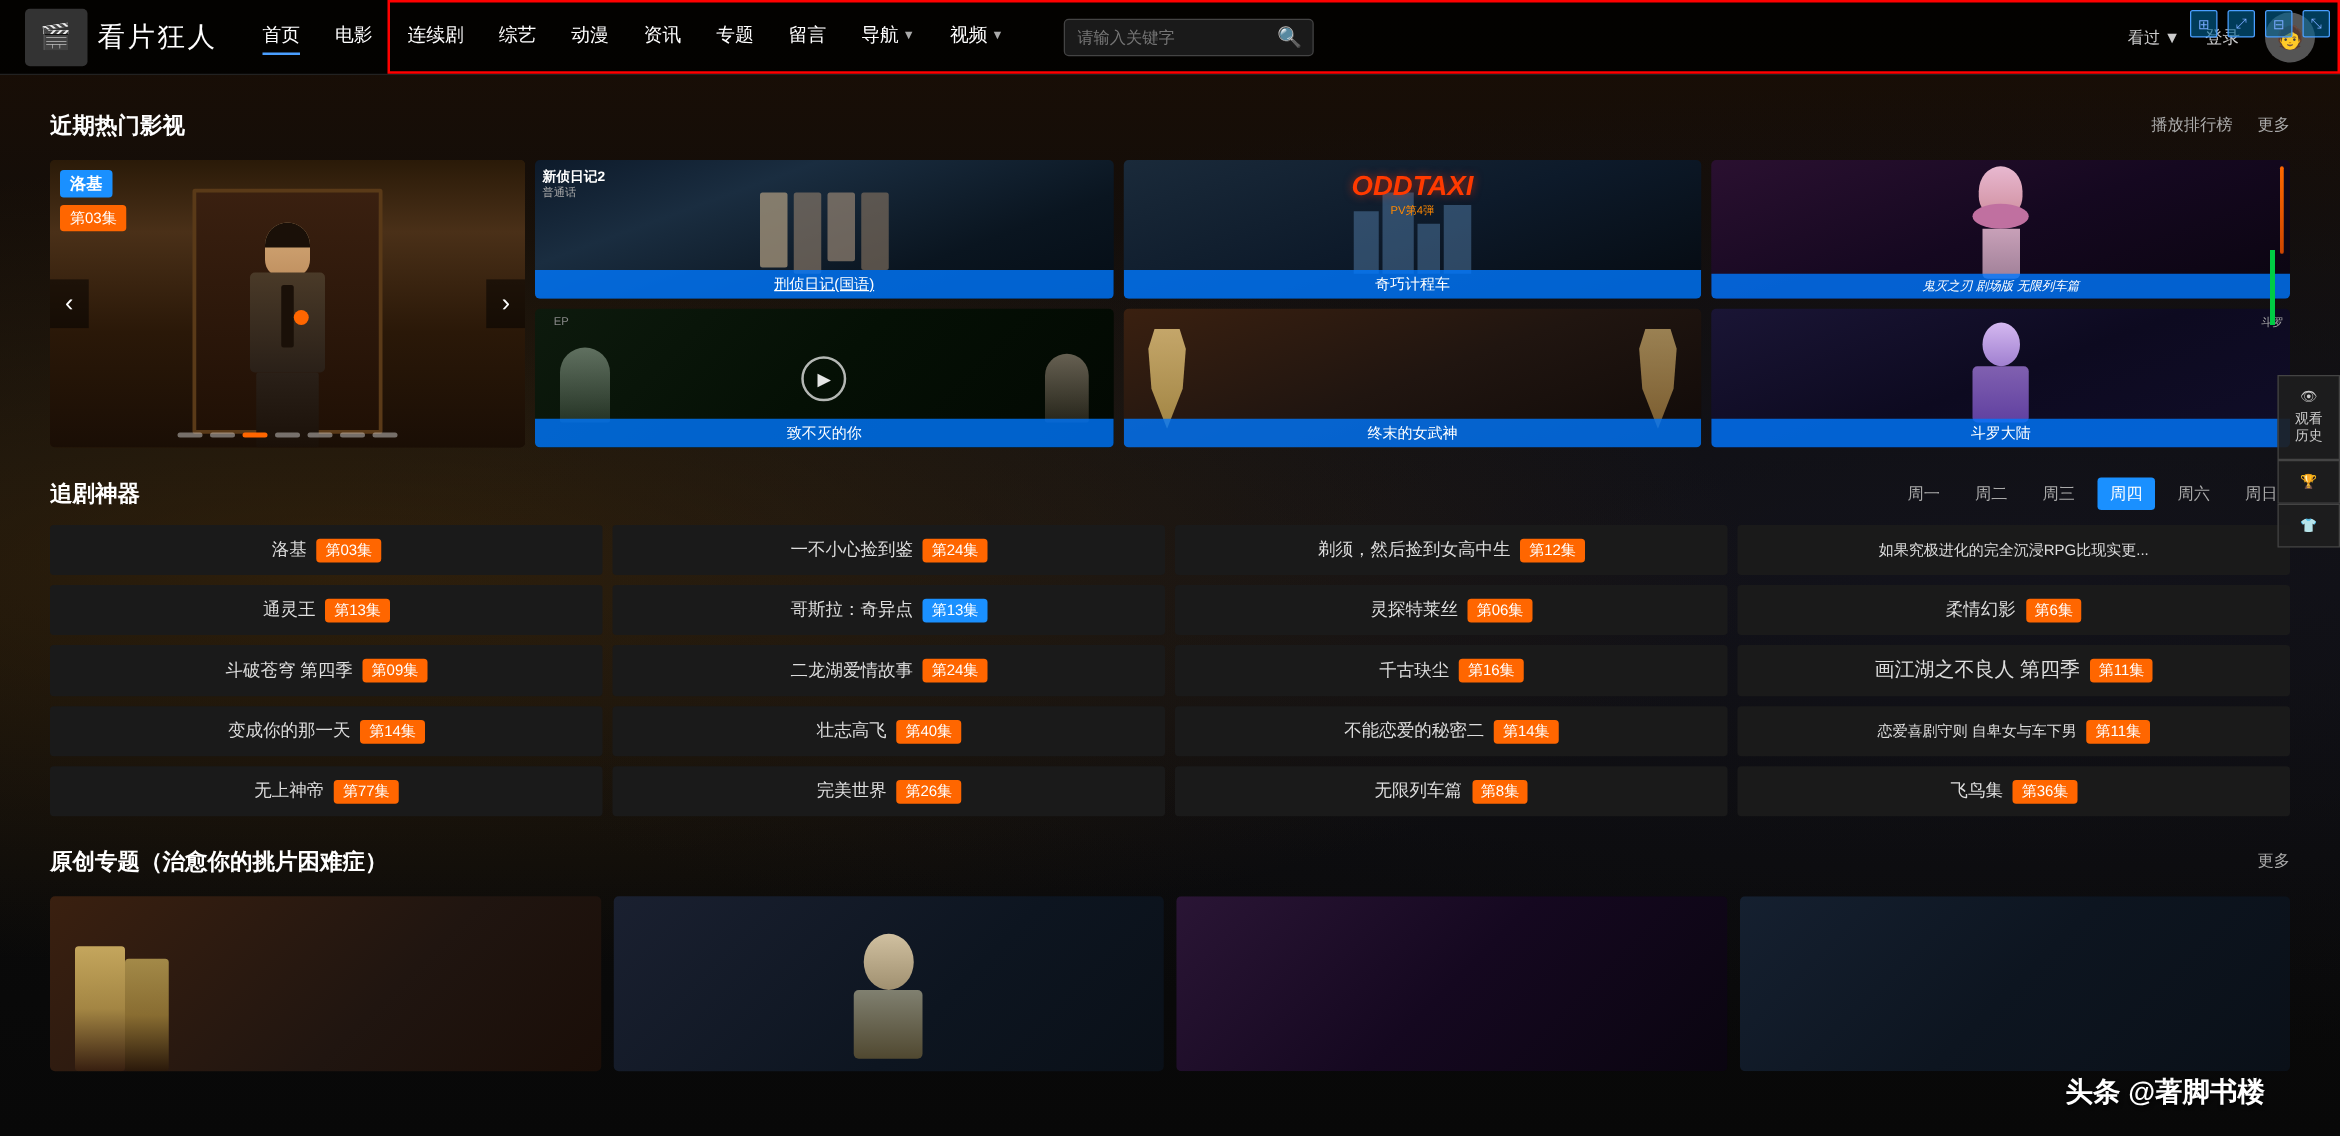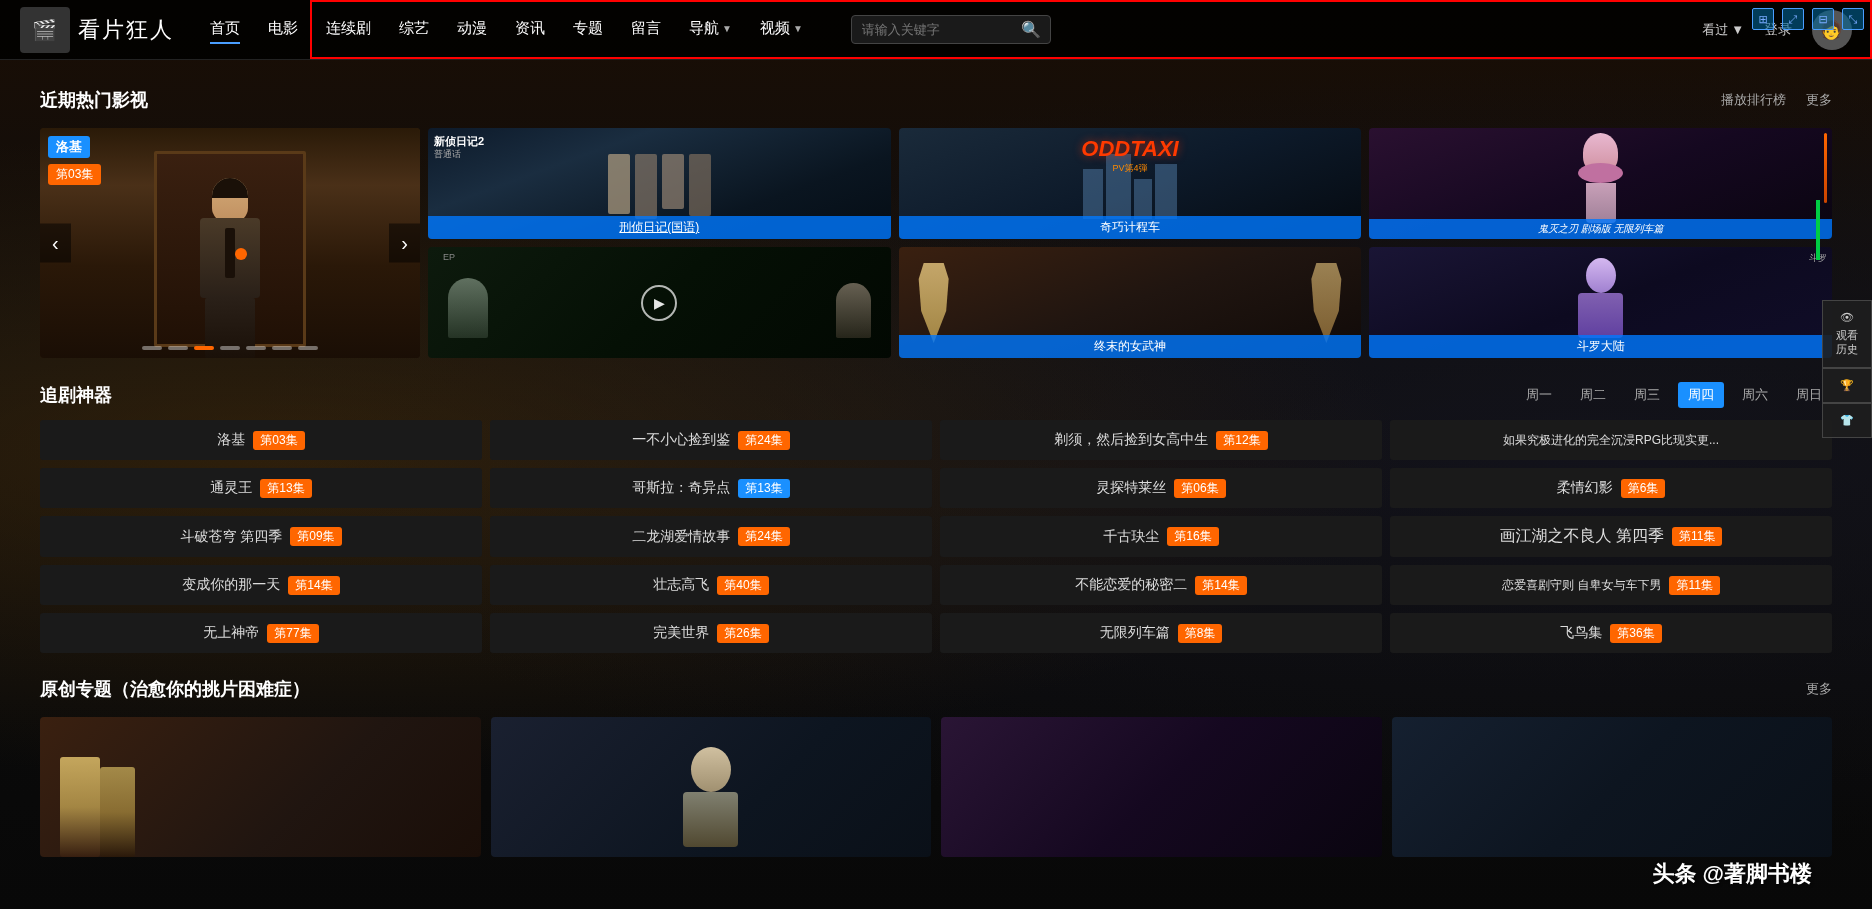--- a/index.html
+++ b/index.html
@@ -656,20 +656,21 @@
         </div>
 
         <div class="grid-card" style="background:linear-gradient(135deg,#0d1a0d 0%,#051005 50%,#020802 100%);">
           <div class="card-visual">
 
             <div style="position:absolute;bottom:20px;left:20px;width:40px;height:60px;background:linear-gradient(180deg,rgba(180,200,180,0.5),rgba(100,120,100,0.3));border-radius:20px 20px 2px 2px;"></div>
             <div style="position:absolute;bottom:20px;right:20px;width:35px;height:55px;background:linear-gradient(180deg,rgba(200,180,160,0.5),rgba(120,100,80,0.3));border-radius:20px 20px 2px 2px;"></div>
             <div class="play-btn-overlay">▶</div>
             <div style="position:absolute;top:5px;left:15px;font-size:9px;color:#888;">EP</div>
           </div>
+          <div class="card-title-bar" style="background:rgba(0,120,255,0.8);text-align:center;padding:3px 6px;">致不灭的你</div>
         </div>
 
         <div class="grid-card goddess-card">
           <div class="card-visual">
             <div style="position:absolute;bottom:15px;left:10px;width:50px;height:80px;background:linear-gradient(180deg,#e8c880,#c0a050);clip-path:polygon(30% 0%,70% 0%,80% 20%,75% 60%,50% 100%,25% 60%,20% 20%);opacity:0.8;"></div>
             <div style="position:absolute;bottom:15px;right:10px;width:50px;height:80px;background:linear-gradient(180deg,#d0b070,#a88040);clip-path:polygon(30% 0%,70% 0%,80% 20%,75% 60%,50% 100%,25% 60%,20% 20%);opacity:0.7;"></div>
           </div>
           <div class="card-title-bar" style="background:rgba(0,120,255,0.8);text-align:center;padding:3px 6px;">终末的女武神</div>
         </div>
 

